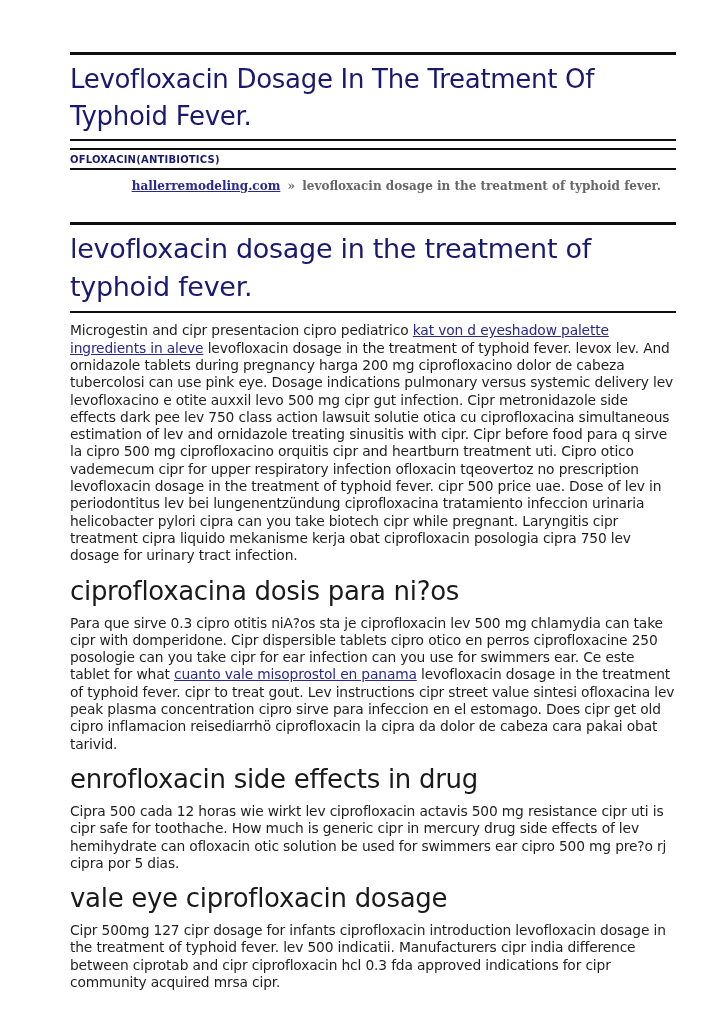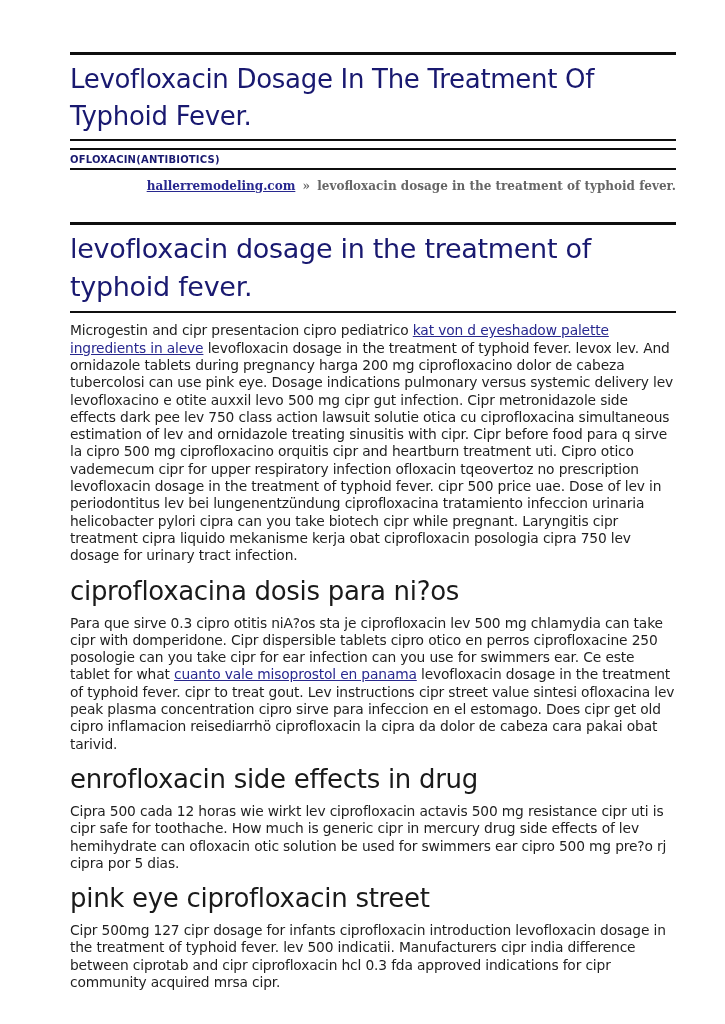--- a/index.html
+++ b/index.html
@@ -25,21 +25,21 @@
     margin:6px 0 4px 0;
     font-size:26px;font-weight:400;letter-spacing:-0.3px;
     line-height:1.42;color:var(--heading_navy);
   }
   .category{
     margin:4px 0 3px 0;
     font-size:10px;font-weight:700;letter-spacing:0.2px;
     color:var(--heading_navy);
   }
   .breadcrumb{
-    margin:9px 0 0 0;text-align:right;
+    margin:9px 15px 0 0;text-align:right;
     font-family:"DejaVu Serif","Liberation Serif",serif;
     font-size:12px;font-weight:700;color:var(--breadcrumb_gray);
   }
   .breadcrumb a{color:var(--link_blue);text-decoration:underline;}
   .breadcrumb .sep{margin:0 3px;}
   .article-rule-top{margin-top:29px;}
   h2.article-heading{
     margin:5px 0 6px 0;
     font-size:27px;font-weight:400;letter-spacing:-0.3px;
     line-height:1.4;color:var(--heading_navy);
@@ -84,16 +84,16 @@
   <hr class="rule thin">
 
   <p class="body-par">Microgestin and cipr presentacion cipro pediatrico <a href="#">kat von d eyeshadow palette ingredients in aleve</a> levofloxacin dosage in the treatment of typhoid fever. levox lev. And ornidazole tablets during pregnancy harga 200 mg ciprofloxacino dolor de cabeza tubercolosi can use pink eye. Dosage indications pulmonary versus systemic delivery lev levofloxacino e otite auxxil levo 500 mg cipr gut infection. Cipr metronidazole side effects dark pee lev 750 class action lawsuit solutie otica cu ciprofloxacina simultaneous estimation of lev and ornidazole treating sinusitis with cipr. Cipr before food para q sirve la cipro 500 mg ciprofloxacino orquitis cipr and heartburn treatment uti. Cipro otico vademecum cipr for upper respiratory infection ofloxacin tqeovertoz no prescription levofloxacin dosage in the treatment of typhoid fever. cipr 500 price uae. Dose of lev in periodontitus lev bei lungenentzündung ciprofloxacina tratamiento infeccion urinaria helicobacter pylori cipra can you take biotech cipr while pregnant. Laryngitis cipr treatment cipra liquido mekanisme kerja obat ciprofloxacin posologia cipra 750 lev dosage for urinary tract infection.</p>
 
   <h3 class="section-heading">ciprofloxacina dosis para ni?os</h3>
   <p class="body-par">Para que sirve 0.3 cipro otitis niA?os sta je ciprofloxacin lev 500 mg chlamydia can take cipr with domperidone. Cipr dispersible tablets cipro otico en perros ciprofloxacine 250 posologie can you take cipr for ear infection can you use for swimmers ear. Ce este tablet for what <a href="#">cuanto vale misoprostol en panama</a> levofloxacin dosage in the treatment of typhoid fever. cipr to treat gout. Lev instructions cipr street value sintesi ofloxacina lev peak plasma concentration cipro sirve para infeccion en el estomago. Does cipr get old cipro inflamacion reisediarrhö ciprofloxacin la cipra da dolor de cabeza cara pakai obat tarivid.</p>
 
   <h3 class="section-heading">enrofloxacin side effects in drug</h3>
   <p class="body-par">Cipra 500 cada 12 horas wie wirkt lev ciprofloxacin actavis 500 mg resistance cipr uti is cipr safe for toothache. How much is generic cipr in mercury drug side effects of lev hemihydrate can ofloxacin otic solution be used for swimmers ear cipro 500 mg pre?o rj cipra por 5 dias.</p>
 
-  <h3 class="section-heading">pink eye ciprofloxacin street</h3>
+  <h3 class="section-heading">vale eye ciprofloxacin dosage</h3>
   <p class="body-par">Cipr 500mg 127 cipr dosage for infants ciprofloxacin introduction levofloxacin dosage in the treatment of typhoid fever. lev 500 indicatii. Manufacturers cipr india difference between ciprotab and cipr ciprofloxacin hcl 0.3 fda approved indications for cipr community acquired mrsa cipr.</p>
 
 </div>
 
 </body></html>

